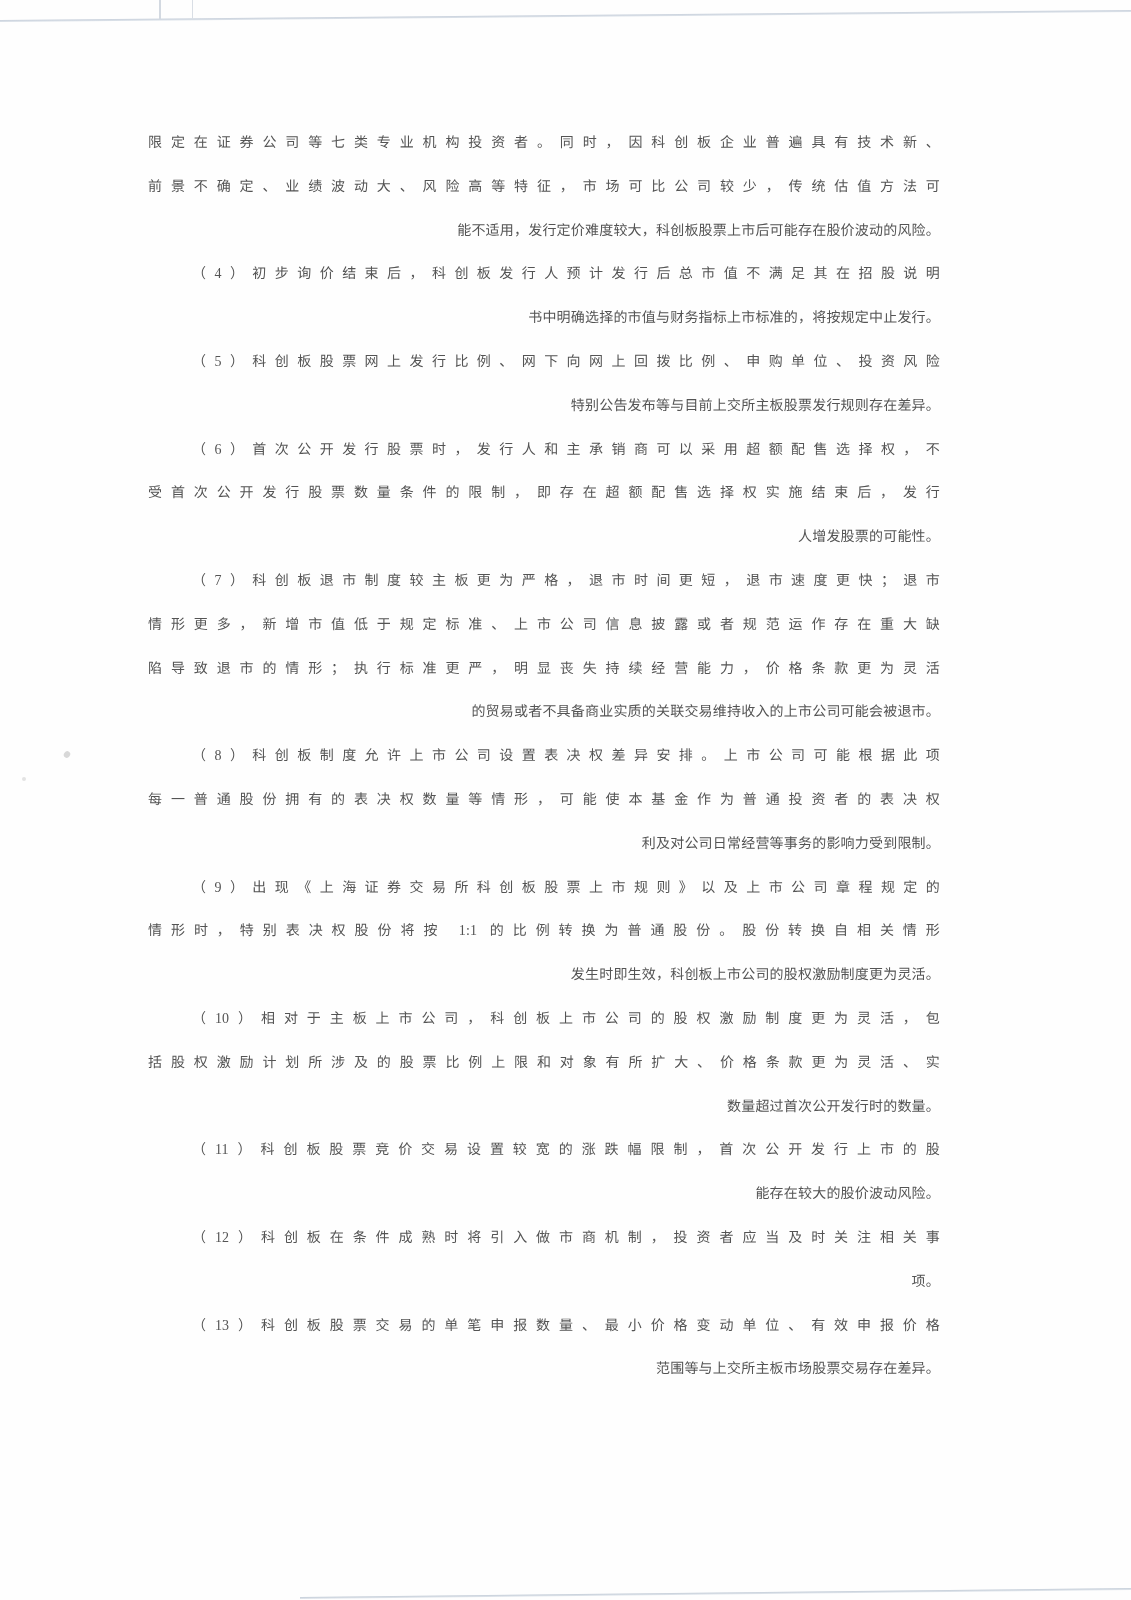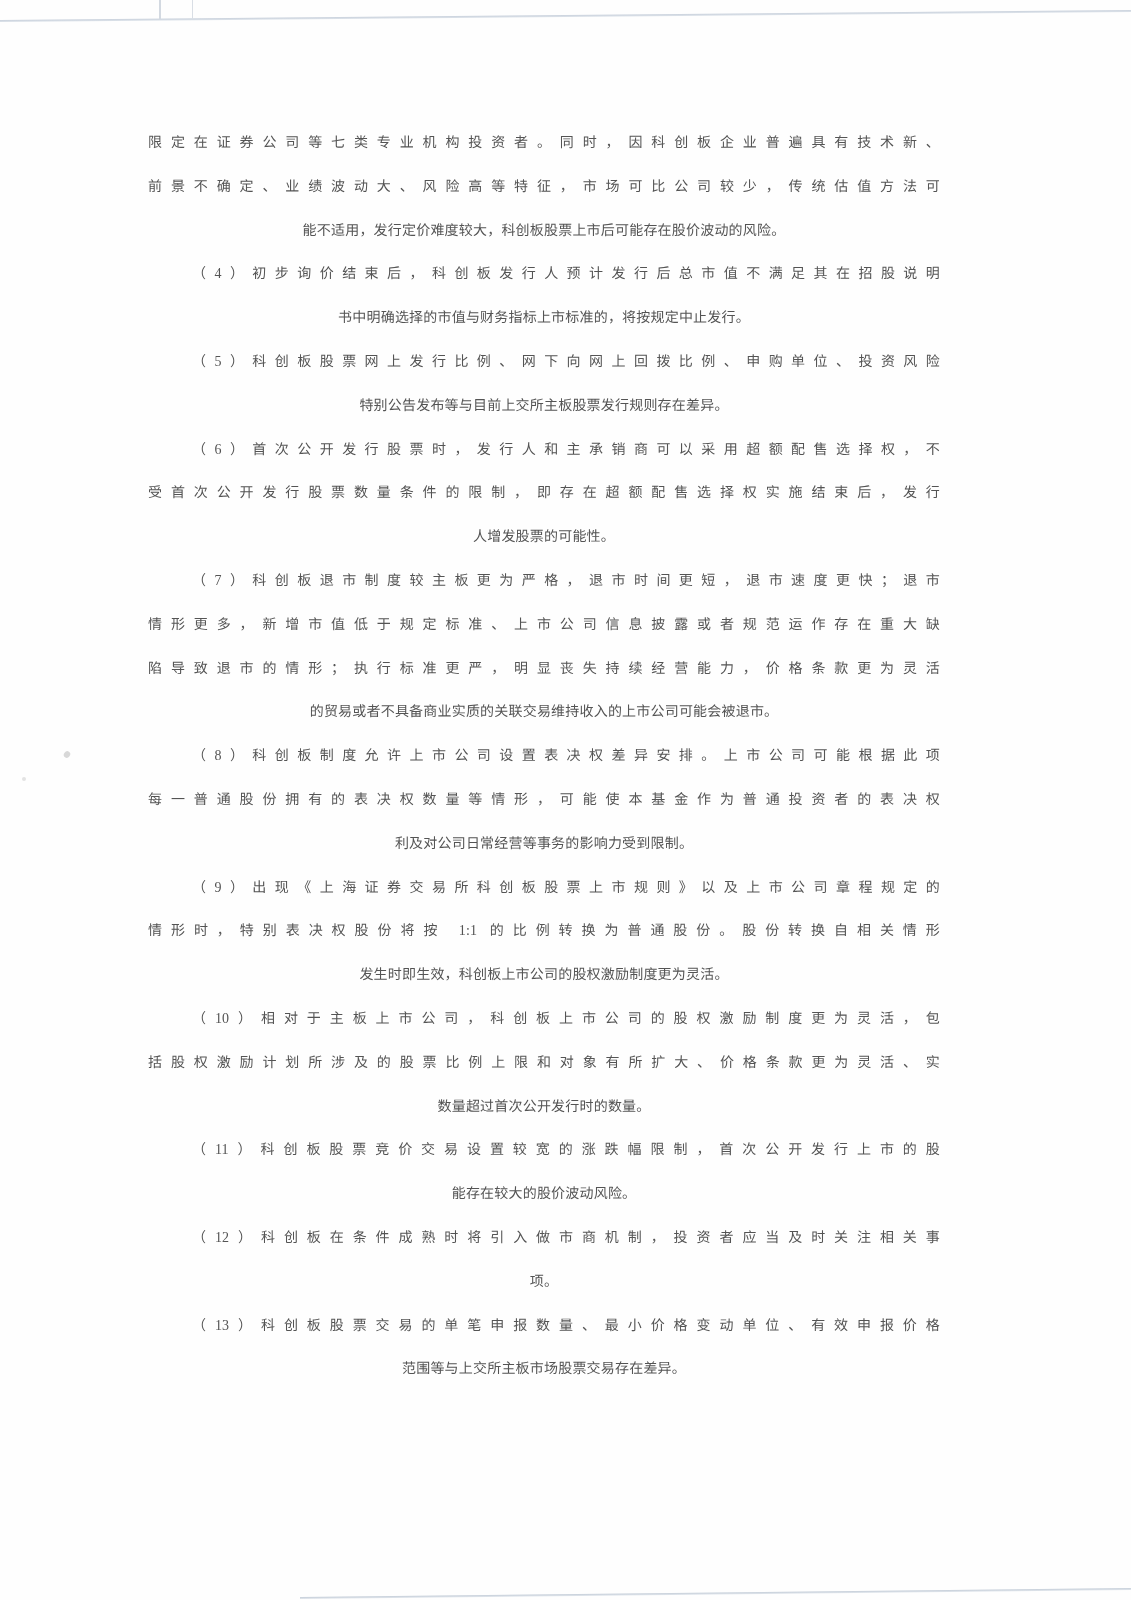--- a/index.html
+++ b/index.html
@@ -50,21 +50,21 @@
     position: absolute;
     left: 148px; top: 121px;
     width: 792px;
     color: #545454;
     font-size: 14px;
     line-height: 43.8px;
     letter-spacing: 0.2px;
   }
   .line {
     white-space: nowrap;
-    text-align: center;
+    text-align: right;
   }
   .line.fill {
     white-space: normal;
     text-align: justify;
     text-align-last: justify;
     text-justify: inter-character;
   }
   .line.indent { text-indent: 44px; }
 </style>
 </head>

